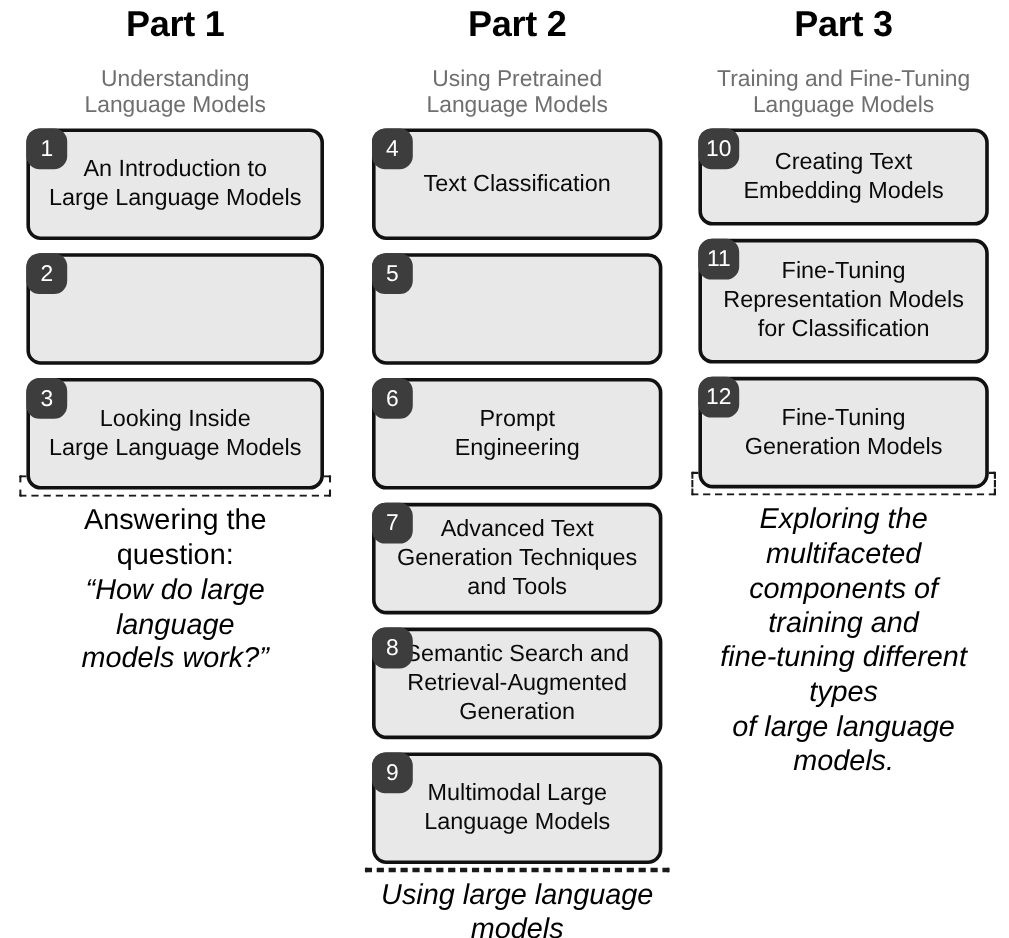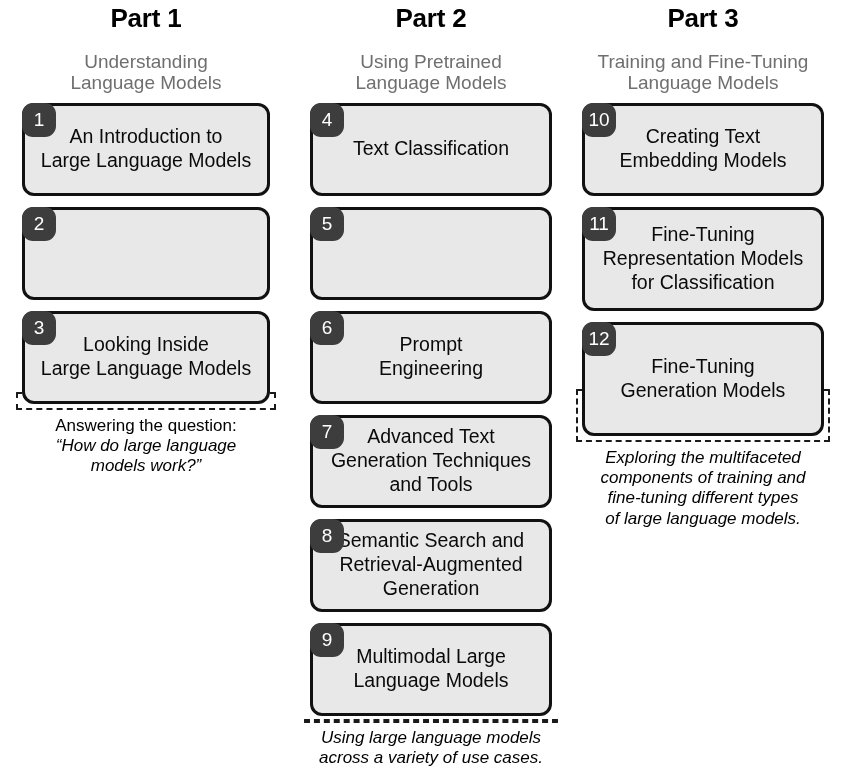--- a/index.html
+++ b/index.html
@@ -36,21 +36,21 @@
   .col-1 { width: 290px; padding-left: 22px; padding-right: 20px; }
   .col-2 { width: 278px; padding-left: 20px; padding-right: 16px; }
   .col-3 { width: 273px; padding-left: 14px; padding-right: 17px; }
 
   
   .part-head {
     text-align: center;
     padding-top: 4px;
   }
   .part-title {
-    font-size: 26px;
+    font-size: 30px;
     font-weight: bold;
     color: #000000;
     letter-spacing: -0.2px;
     line-height: 1.12;
     white-space: nowrap;
   }
   .part-subtitle {
     font-size: 19px;
     font-weight: normal;
     color: #6f6f6f;
@@ -118,21 +118,21 @@
     line-height: 1.22;
     color: #0a0a0a;
     white-space: pre-line;
     padding: 0 4px;
   }
 
   
   .caption {
     text-align: center;
     margin-top: 12px;
-    font-size: 17px;
+    font-size: 24px;
     line-height: 1.2;
     color: #000000;
   }
   .caption .upright {
     display: block;
     font-style: normal;
     white-space: pre-line;
   }
   .caption .ital {
     display: block;
@@ -234,34 +234,34 @@
   <div class="column col-3">
     <div class="part-head">
       <div class="part-title">Part 3</div>
       <div class="part-subtitle">Training and Fine-Tuning
 Language Models</div>
     </div>
 
     <div class="group">
       <div class="dash-frame h-p3"></div>
 
-      <div class="chapter" style="height:93px">
+      <div class="chapter" style="height:81px">
         <span class="badge">10</span>
         <span class="ch-label">Creating Text
 Embedding Models</span>
       </div>
 
       <div class="chapter" style="height:104px">
         <span class="badge">11</span>
         <span class="ch-label">Fine-Tuning
 Representation Models
 for Classification</span>
       </div>
 
-      <div class="chapter" style="height:114px">
+      <div class="chapter" style="height:93px">
         <span class="badge">12</span>
         <span class="ch-label">Fine-Tuning
 Generation Models</span>
       </div>
     </div>
 
     <div class="caption">
       <span class="ital">Exploring the multifaceted
 components of training and
 fine-tuning different types

